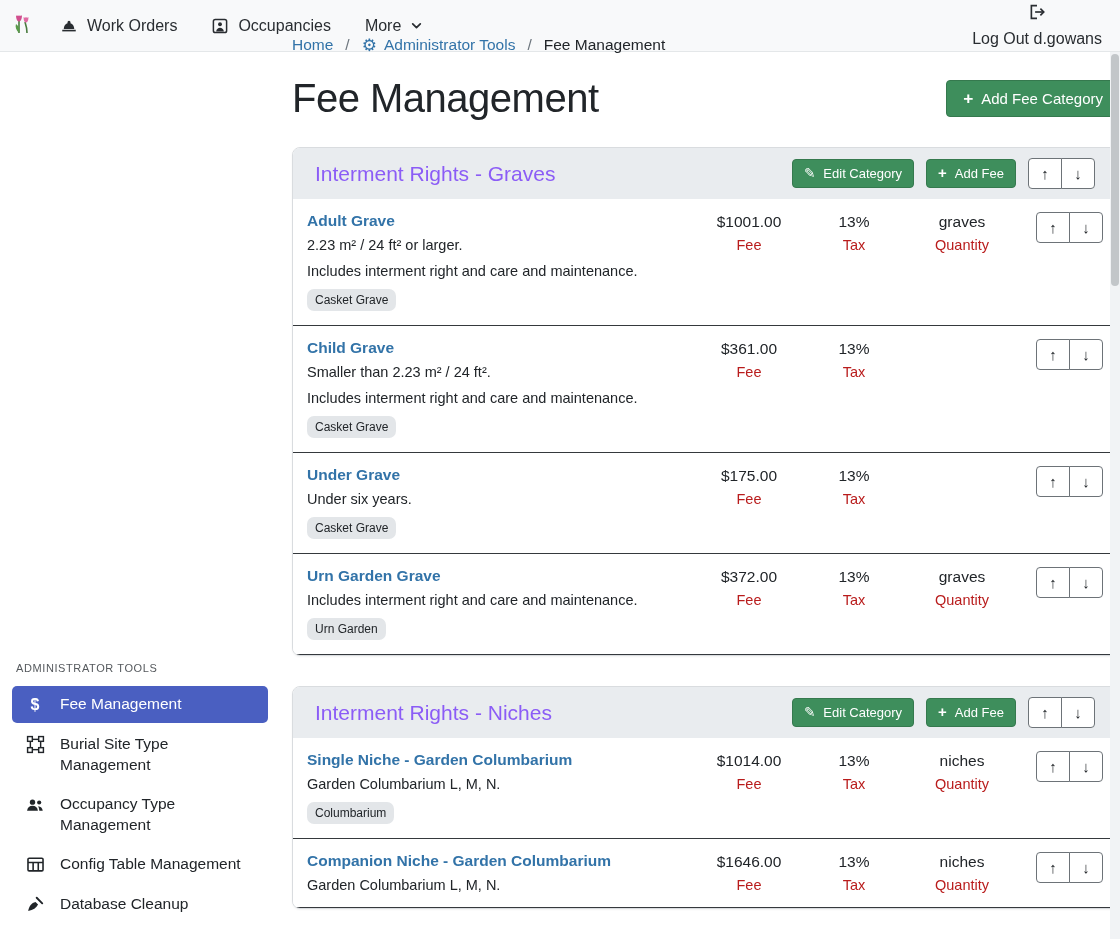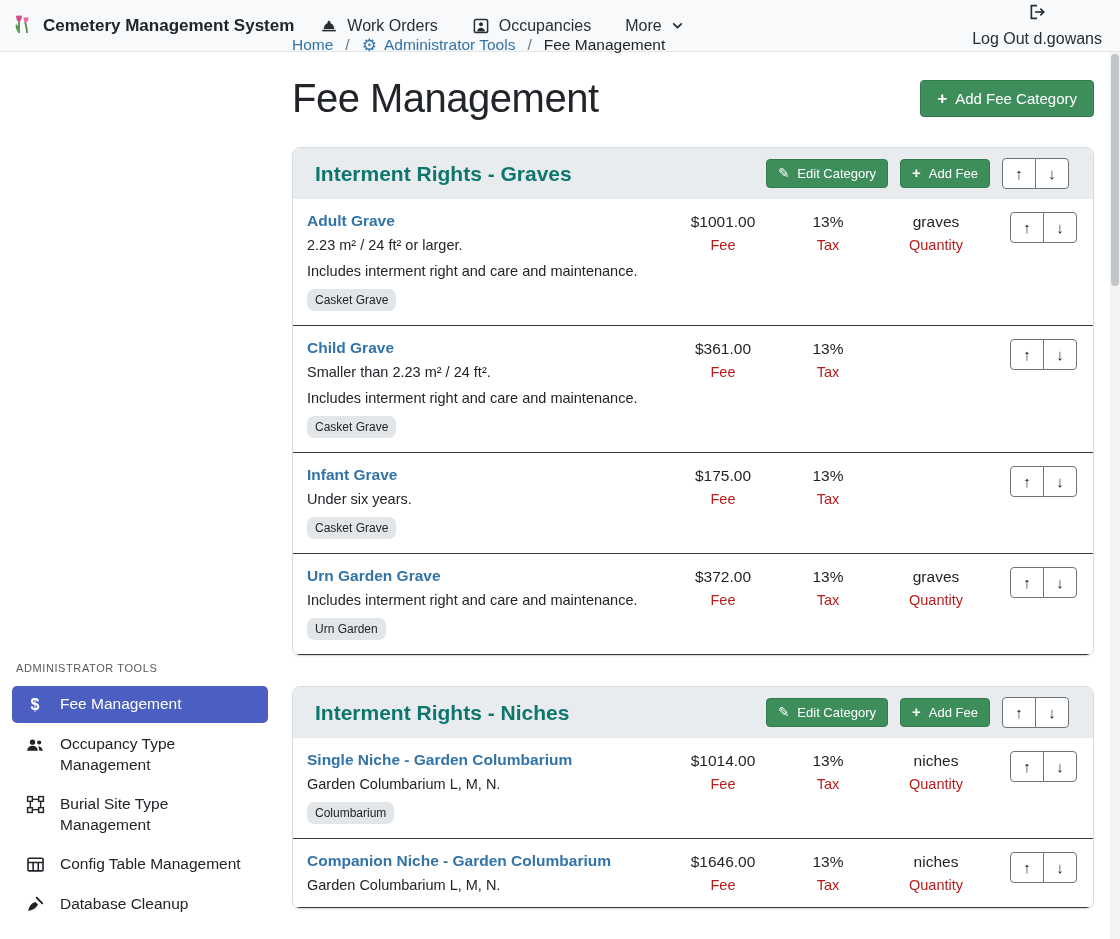--- a/index.html
+++ b/index.html
@@ -39,21 +39,21 @@
   .side-item {
     display:flex; align-items:flex-start; gap:14px; margin:3px 12px; padding:8px 12px;
     border-radius:5px; font-size:15.5px; color:#212529; cursor:pointer; line-height:1.32;
   }
   .side-item .icon { width:22px; flex:0 0 22px; display:flex; justify-content:center; margin-top:1px; color:#212529; }
   .side-item.active { background:var(--accent-indigo); color:#fff; }
   .side-item.active .icon { color:#fff; }
   .dollar-glyph { font-weight:bold; font-size:16px; line-height:20px; }
 
   
-  .main { flex:1; padding:18px 26px 0 12px; min-width:0; }
+  .main { flex:1; padding:18px 0 0 12px; min-width:0; }
   .breadcrumb { display:flex; align-items:center; font-size:15.5px; margin-bottom:22px; }
   .breadcrumb a { color:var(--link-blue); cursor:pointer; display:inline-flex; align-items:center; gap:7px; }
   .breadcrumb .sep { color:#6c757d; margin:0 12px; }
   .breadcrumb .current { color:#212529; }
   .gear-glyph { font-size:17px; line-height:1; color:var(--link-blue); }
 
   .page-head { display:flex; justify-content:space-between; align-items:center; margin-bottom:26px; }
   h1.page-title { font-size:40px; font-weight:400; letter-spacing:-.5px; color:#212529; }
 
   
@@ -76,21 +76,21 @@
 
   
   .card {
     border:1px solid #d9dcdf; border-radius:8px; margin-bottom:30px; overflow:hidden;
     box-shadow:0 1px 2px rgba(0,0,0,.05); background:#fff;
   }
   .card-header {
     background:#e9ecef; display:flex; align-items:center; justify-content:space-between;
     padding:10px 24px 10px 22px; min-height:50px;
   }
-  .card-title { font-size:21px; font-weight:700; color:#0f766e; }
+  .card-title { font-size:21px; font-weight:400; color:#8b5cf6; }
   .card-actions { display:flex; align-items:center; gap:12px; }
 
   .fee-row {
     display:flex; align-items:flex-start;
     padding:13px 16px 14px 14px; border-bottom:1px solid #35393d; background:#fff;
   }
   .fee-row:last-child { border-bottom:1px solid #35393d; }
   .fee-main { flex:1; min-width:0; padding-right:10px; }
   .fee-name { color:var(--link-blue); font-weight:600; font-size:15.5px; cursor:pointer; display:inline-block; margin-bottom:4px; }
   .fee-desc { font-size:14.5px; color:#212529; margin-top:3px; }
@@ -123,21 +123,20 @@
   <a class="brand">
     <span class="icon">
       <svg width="22" height="22" viewBox="0 0 22 22">
         <path d="M7 21 C7 15 7 12 7 9" stroke="#4a7c3f" stroke-width="1.6" fill="none"></path>
         <path d="M15 21 C15 16 14 13 13 10" stroke="#4a7c3f" stroke-width="1.6" fill="none"></path>
         <path d="M7 21 C4 18 3 15 4 12 C7 14 8 17 7 21 Z" fill="#5a9c4a"></path>
         <path d="M4 3 C4 7.5 5.5 9.5 7 9.5 C8.5 9.5 10 7.5 10 3 C9 4.2 8.5 4.2 8 3 C7.5 4.2 6.5 4.2 6 3 C5.5 4.2 4.5 4.2 4 3 Z" fill="#d14f8e"></path>
         <path d="M11.5 5 C11.5 8.8 12.8 10.5 14 10.5 C15.2 10.5 16.5 8.8 16.5 5 C15.7 6 15.3 6 14.9 5 C14.5 6 13.5 6 13.1 5 C12.7 6 12.3 6 11.5 5 Z" fill="#e06aa3"></path>
       </svg>
     </span>
-    <span>Cemetery Management System</span>
   </a>
 
   <nav class="nav-menu">
     <a class="nav-item">
       <span class="icon">
         <svg width="18" height="18" viewBox="0 0 24 24" fill="currentColor">
           <path d="M3 17h18v2.2H3z"></path>
           <path d="M5 16c0-3.6 2.1-6.6 5-7.6V7a2 2 0 0 1 4 0v1.4c2.9 1 5 4 5 7.6z"></path>
         </svg>
       </span>
@@ -180,41 +179,41 @@
   <aside class="sidebar">
     <div class="sidebar-heading">Administrator Tools</div>
 
     <a class="side-item active">
       <span class="icon dollar-glyph">$</span>
       <span>Fee Management</span>
     </a>
 
     <a class="side-item">
       <span class="icon">
-        <svg width="20" height="20" viewBox="0 0 24 24" fill="currentColor">
-          <circle cx="9" cy="8.6" r="3.2"></circle>
-          <path d="M2.5 19c.5-4 3-6 6.5-6s6 2 6.5 6z"></path>
-          <circle cx="17" cy="9" r="2.5"></circle>
-          <path d="M15.8 13.5c3.1.3 5.1 2.1 5.5 5.5h-4.1c-.2-2.2-.7-4-1.4-5.5z"></path>
-        </svg>
-      </span>
-      <span>Occupancy Type Management</span>
-    </a>
-
-    <a class="side-item">
-      <span class="icon">
         <svg width="19" height="19" viewBox="0 0 24 24">
           <rect x="5.5" y="5.5" width="13" height="13" fill="none" stroke="currentColor" stroke-width="1.8"></rect>
           <rect x="2" y="2" width="6" height="6" fill="#fff" stroke="currentColor" stroke-width="1.8"></rect>
           <rect x="16" y="2" width="6" height="6" fill="#fff" stroke="currentColor" stroke-width="1.8"></rect>
           <rect x="2" y="16" width="6" height="6" fill="#fff" stroke="currentColor" stroke-width="1.8"></rect>
           <rect x="16" y="16" width="6" height="6" fill="#fff" stroke="currentColor" stroke-width="1.8"></rect>
         </svg>
       </span>
       <span>Burial Site Type Management</span>
+    </a>
+
+    <a class="side-item">
+      <span class="icon">
+        <svg width="20" height="20" viewBox="0 0 24 24" fill="currentColor">
+          <circle cx="9" cy="8.6" r="3.2"></circle>
+          <path d="M2.5 19c.5-4 3-6 6.5-6s6 2 6.5 6z"></path>
+          <circle cx="17" cy="9" r="2.5"></circle>
+          <path d="M15.8 13.5c3.1.3 5.1 2.1 5.5 5.5h-4.1c-.2-2.2-.7-4-1.4-5.5z"></path>
+        </svg>
+      </span>
+      <span>Occupancy Type Management</span>
     </a>
 
     <a class="side-item">
       <span class="icon">
         <svg width="19" height="19" viewBox="0 0 24 24">
           <rect x="2.5" y="4" width="19" height="16" rx="1.5" fill="none" stroke="currentColor" stroke-width="2"></rect>
           <path d="M2.5 9.5h19M9 9.5V20M15.5 9.5V20" stroke="currentColor" stroke-width="2" fill="none"></path>
         </svg>
       </span>
       <span>Config Table Management</span>
@@ -332,21 +331,21 @@
                   <span>↑</span>
                 </button>
       <button class="btn-arrow">
                   <span>↓</span>
                 </button>
     </div>
   </div>
 
   <div class="fee-row">
     <div class="fee-main">
-      <a class="fee-name">Infant Grave</a>
+      <a class="fee-name">Under Grave</a>
       <div class="fee-descs">
                   <div class="fee-desc">Under six years.</div>
                 </div>
       <span class="badge">Casket Grave</span>
     </div>
     <div class="fee-col col-fee">
       <div class="col-val">$175.00</div>
       <div class="col-lab">Fee</div>
     </div>
     <div class="fee-col col-tax">

